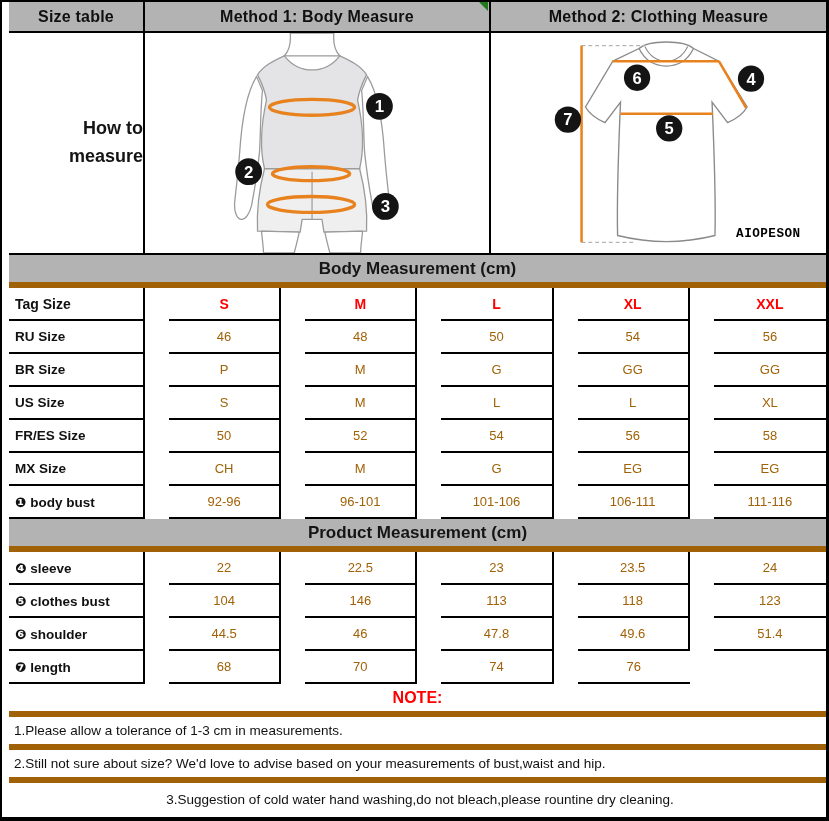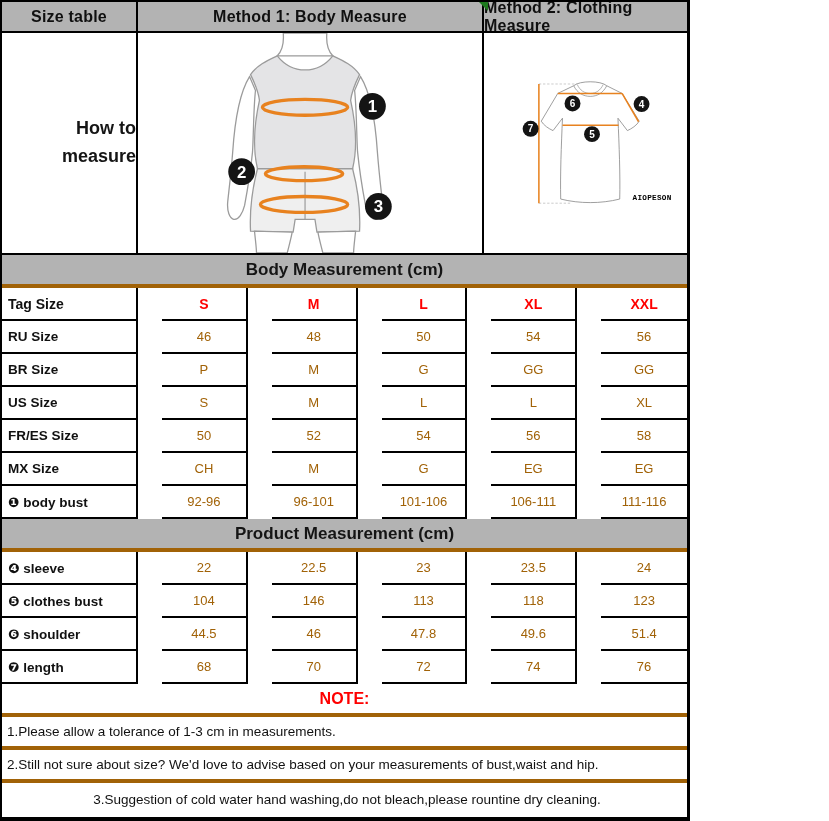--- a/index.html
+++ b/index.html
@@ -1,25 +1,26 @@
 <!DOCTYPE html>
 <html><head>
 <meta charset="utf-8">
 <style>
   * { box-sizing: border-box; margin: 0; padding: 0; }
   html,body { background:#fff; }
   .sheet {
-    width: 690px; height: 821px;
+    width: 829px; height: 821px;
     border: 2px solid #000;
     border-right-width: 3px;
     border-bottom-width: 4px;
     background: #fff;
     font-family: "Liberation Sans", "DejaVu Sans", sans-serif;
     position: relative;
     overflow: hidden;
+    padding-left: 7px;
   }
   .grid-head { display: grid; grid-template-columns: 136px 346px 1fr; }
   .grid-cols { display: grid; grid-template-columns: 136px repeat(5, 1fr); }
   .row-h33 { height: 33px; gap: 24px; }
   .row-h34 { height: 34px; }
   .row-h31 { height: 31px; }
   .row-h222 { height: 222px; }
   .cell {
     border-right: 2px solid #000;
     border-bottom: 2px solid #000;
@@ -31,21 +32,21 @@
   .hdr-txt { font-weight: bold; font-size: 16px; color: #101010; letter-spacing: .2px; }
   .section-title { font-weight: bold; font-size: 17px; color: #151515; }
   .red { color: #fe0000; }
   .label-cell { justify-content: flex-start; padding-left: 6px; font-weight: bold; font-size: 13.5px; color: #111; }
   .size-cell { font-size: 13px; color: #a16207; }
   .tag-cell { font-weight: bold; font-size: 14px; }
   .howto {
     flex-direction: column; font-weight: bold; font-size: 18px; color: #151515; line-height: 1.55; align-items: flex-end;
   }
   .fig-cell { padding: 0; }
-  .note-row { height: 33px; border-bottom: 4px solid #a16207; display: flex; align-items: center; }
+  .note-row { height: 33px; border-bottom: 6px solid #a16207; display: flex; align-items: center; }
   .note-title { justify-content: center; font-weight: bold; font-size: 16px; }
   .note-item { padding-left: 5px; font-size: 13.5px; color: #111; }
   .note-last { border-bottom: none; justify-content: center; }
   .green-tri {
     position: absolute; top: 0; left: 477px;
     width: 0; height: 0;
     border-left: 9px solid transparent;
     border-top: 9px solid #1d7a1d;
     z-index: 5;
   }
@@ -214,21 +215,20 @@
     <div class="cell size-cell">44.5</div>
     <div class="cell size-cell">46</div>
     <div class="cell size-cell">47.8</div>
     <div class="cell size-cell">49.6</div>
     <div class="cell size-cell last">51.4</div>
   </div>
   <div class="grid-cols row-h33">
     <div class="cell label-cell">❼ length</div>
     <div class="cell size-cell">68</div>
     <div class="cell size-cell">70</div>
-    <div class="cell size-cell">72</div>
     <div class="cell size-cell">74</div>
     <div class="cell size-cell last">76</div>
   </div>
 
   <div class="note-row note-title">
     <span class="red" style="font-weight:bold; font-size:16px;">NOTE:</span>
   </div>
   <div class="note-row note-item">
     <span>1.Please allow a tolerance of 1-3 cm in measurements.</span>
   </div>

